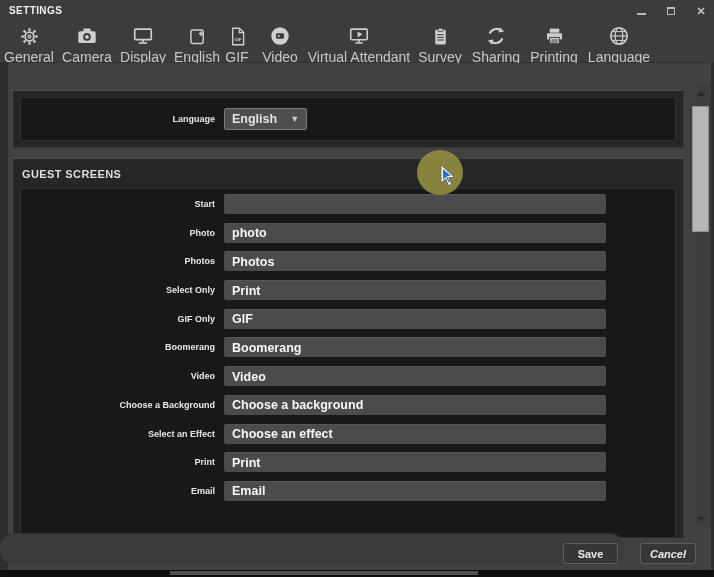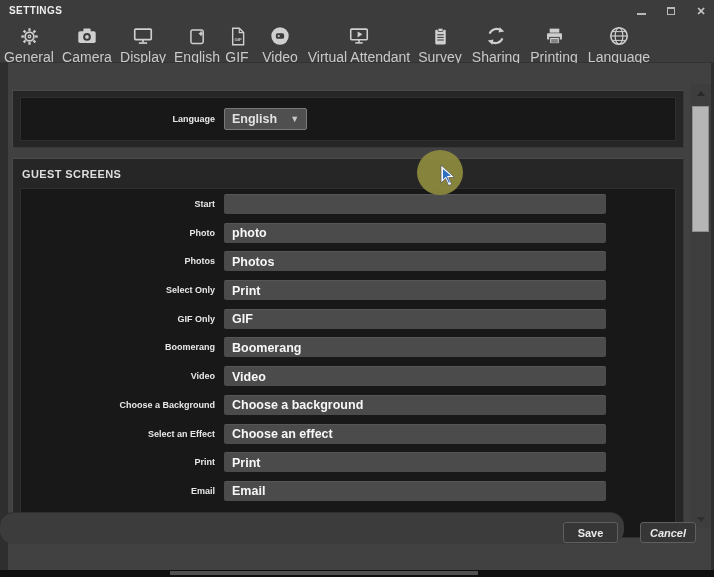--- a/index.html
+++ b/index.html
@@ -49,21 +49,21 @@
   .dropdown .dval { font-size:12.5px; font-weight:600; color:#e2e2e2; }
   .caret { font-size:9px; color:#c9c9c9; line-height:1; }
   
   .scrollbar { position:absolute; left:690px; top:84px; width:21px; height:444px; background:#3e3e3e; }
   .sb-up, .sb-down { position:absolute; left:0; width:21px; height:14px; display:flex; align-items:center; justify-content:center; }
   .sb-up { top:2px; } .sb-down { bottom:2px; }
   .tri-up { width:0; height:0; border-left:4px solid transparent; border-right:4px solid transparent; border-bottom:5px solid #282828; }
   .tri-down { width:0; height:0; border-left:4px solid transparent; border-right:4px solid transparent; border-top:5px solid #2e2e2e; }
   .sb-thumb { position:absolute; left:2px; top:22px; width:17px; height:126px; background:#b6b6b6; border:1px solid #8f8f8f; }
   
-  .footer { position:absolute; left:0; top:512px; width:624px; height:32px; background:#3c3c3c; border-top:1px solid #303030;border-radius:14px; }
+  .footer { position:absolute; left:0; top:533px; width:624px; height:32px; background:#3c3c3c; border-top:1px solid #303030;border-radius:14px; }
   .btn {
     position:absolute; top:9px; height:21px; background:#363636; border:1px solid #5f5f5f;
     border-radius:3px; color:#e9e9e9; font-family:"Liberation Sans", sans-serif;
     font-size:11px; font-weight:600; cursor:default;
   }
   .btn-save { left:563px; width:55px; }
   .btn-cancel { left:640px; width:56px;font-style:italic; }
   
   .bottom-strip { position:absolute; left:0; top:570px; width:714px; height:7px; background:#0f0f0f; }
   .strip-seg { position:absolute; left:170px; top:1px; width:308px; height:4px; background:#505050; }

